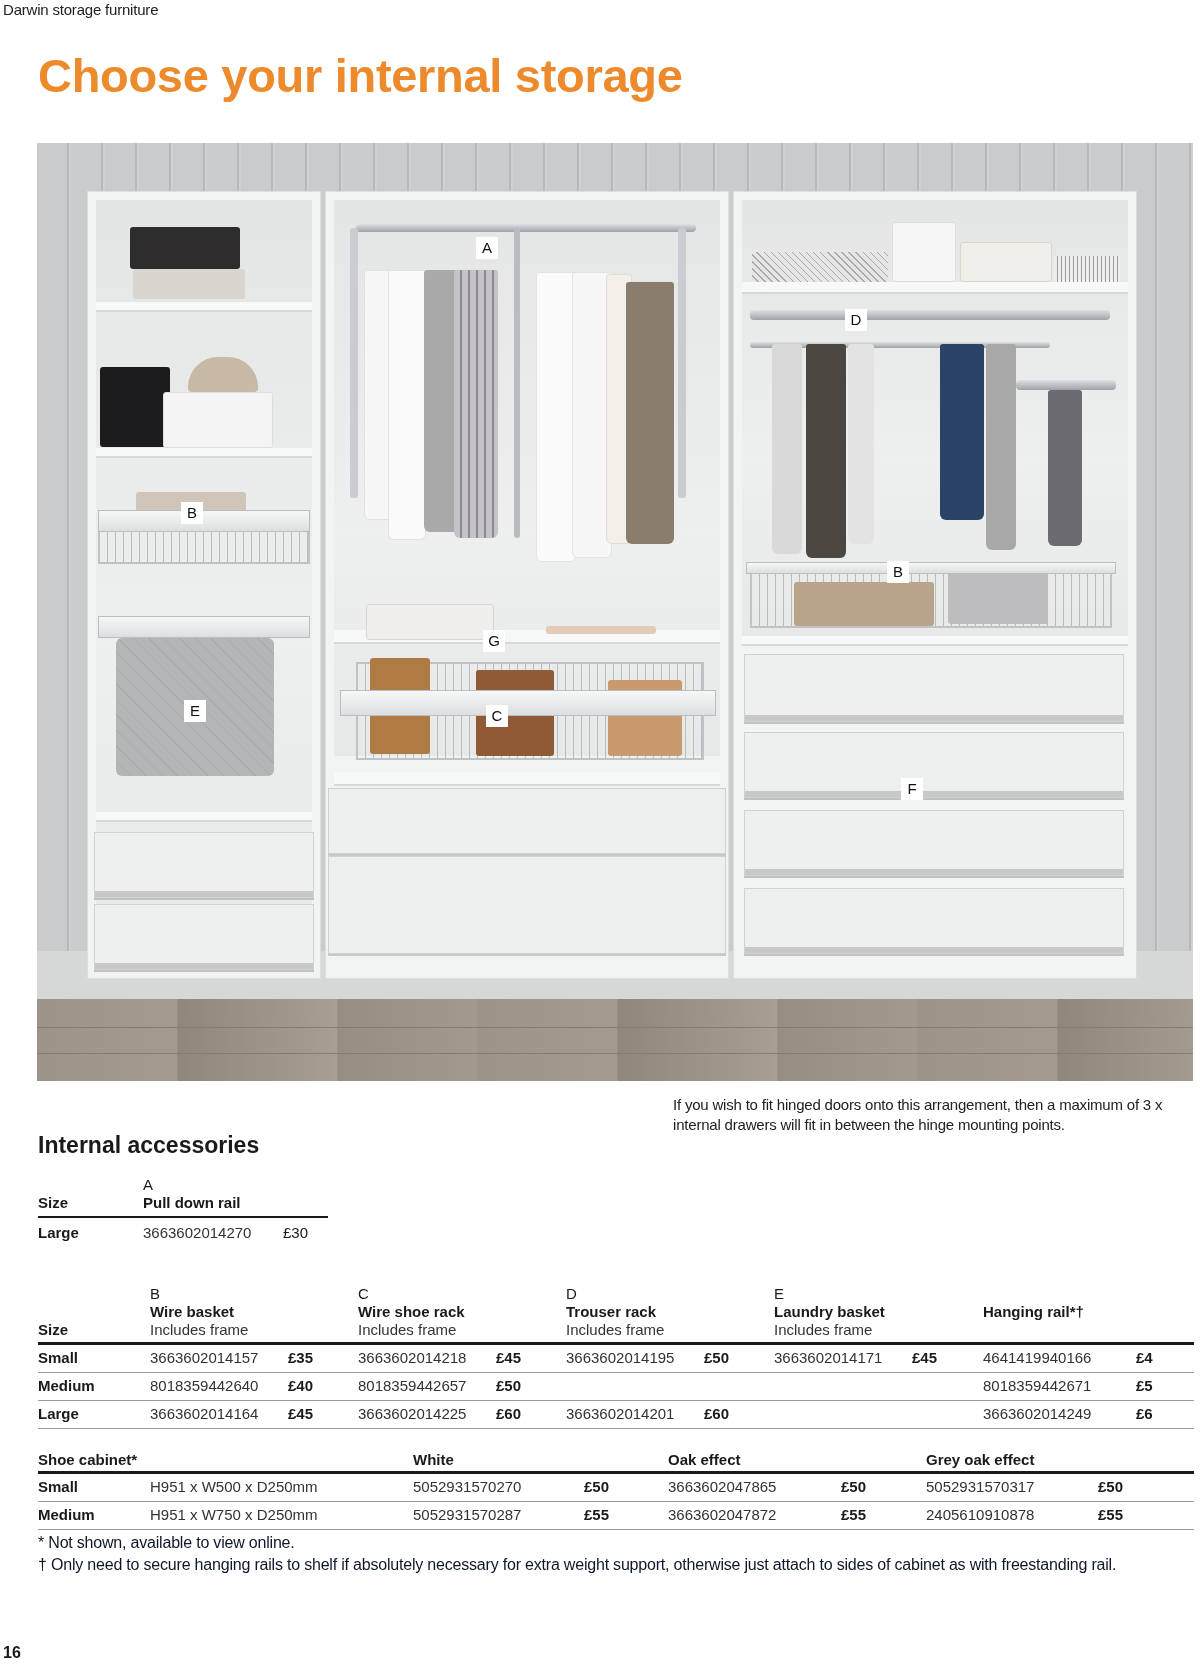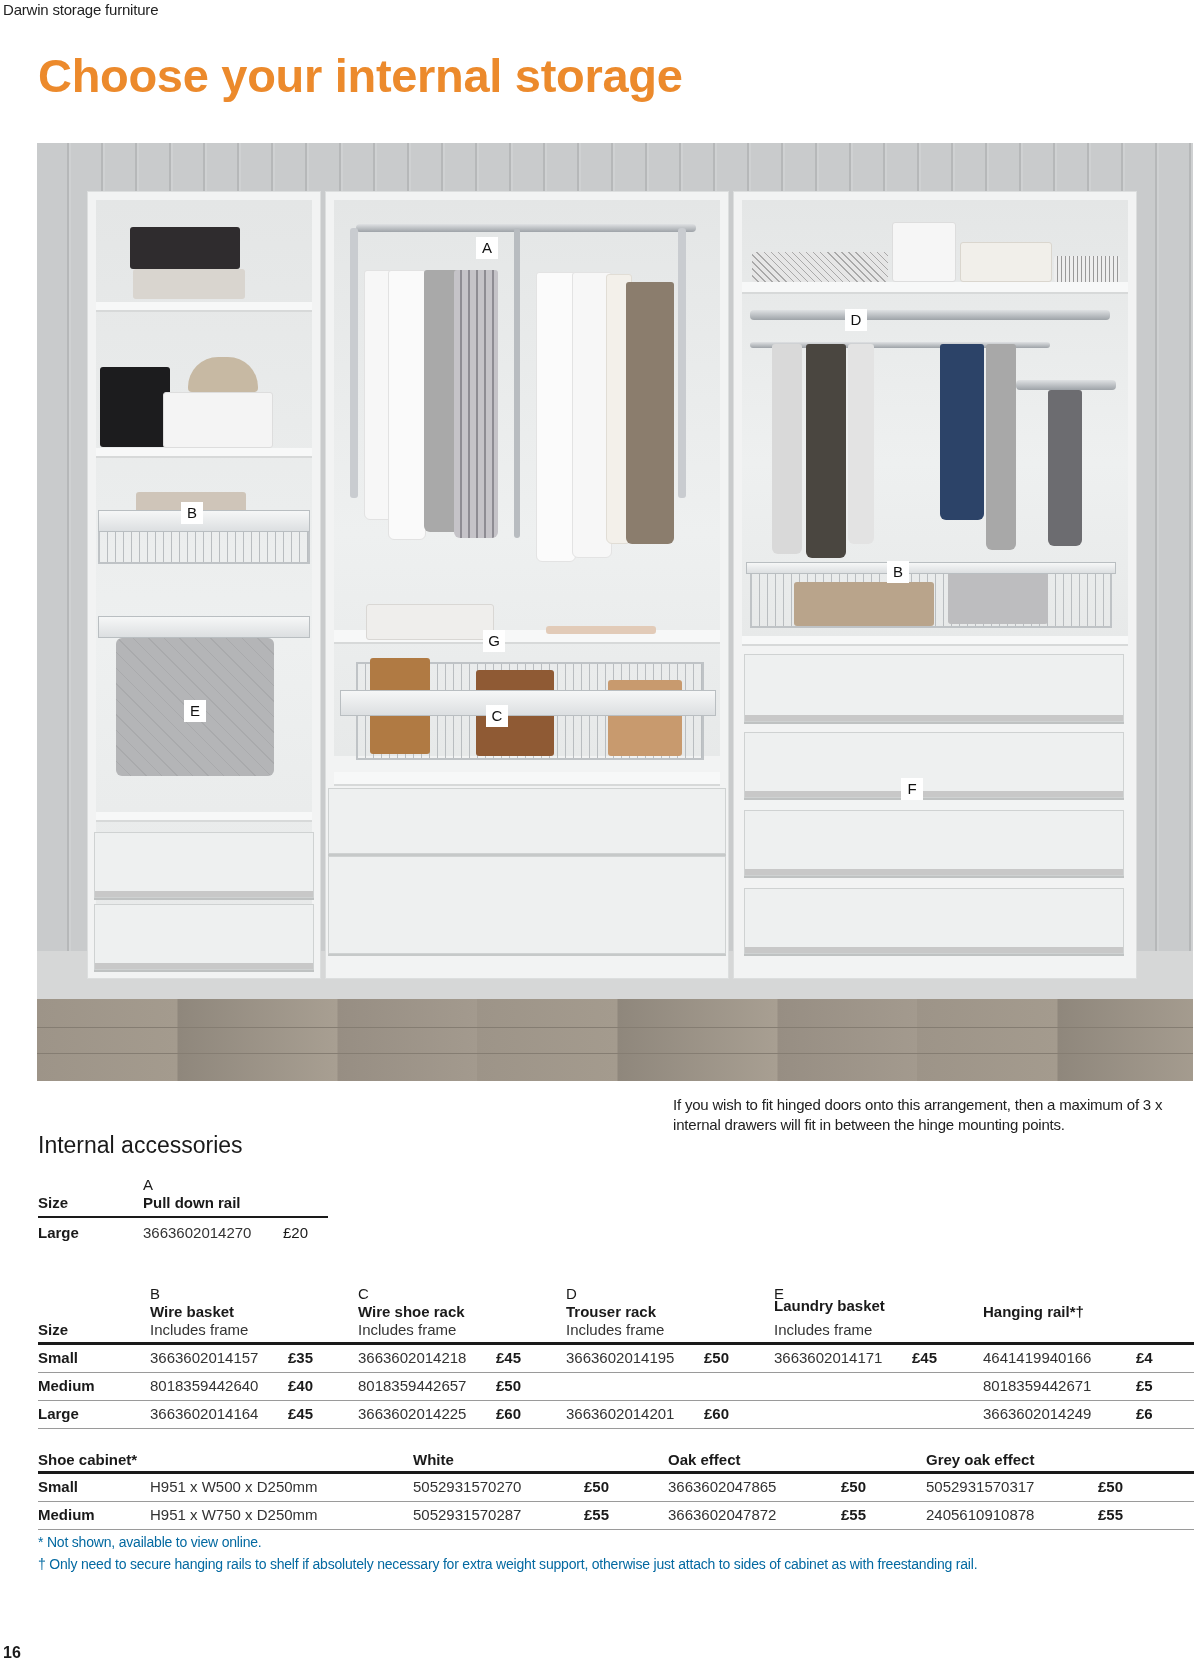--- a/index.html
+++ b/index.html
@@ -27,33 +27,33 @@
       background: repeating-linear-gradient(90deg, transparent 0px, transparent 7px, #b9bdc0 7px, #b9bdc0 8px); }
     .basket-front { position: absolute; height: 22px; background: linear-gradient(180deg,#f6f7f7,#dcdfe1); border: 1px solid #b9bec1; }
     .garment { position: absolute; border-radius: 3px 3px 6px 6px; }
     .item { position: absolute; border-radius: 3px; }
 
     .marker { position: absolute; width: 22px; height: 22px; background: #ffffff; color: #111;
       font-size: 15px; line-height: 22px; text-align: center; font-family: "Liberation Sans", sans-serif; }
     .watermark { position: absolute; left: 260px; top: 620px; font-size: 80px; color: rgba(160,160,160,0.18); letter-spacing: 2px; font-family: "Liberation Sans", sans-serif; }
 
     
-    .section-title { position: absolute; left: 38px; top: 1132px; font-size: 23px; font-weight: normal; color: #1a1a1a; }
+    .section-title { position: absolute; left: 38px; top: 1132px; font-size: 23px; font-weight: bold; color: #1a1a1a; }
     .fit-note { position: absolute; left: 673px; top: 1095px; width: 520px; font-size: 15px; line-height: 20px; color: #222; letter-spacing: -0.2px; }
 
     .tbl { position: absolute; font-size: 15px; color: #1a1a1a; }
     .tbl .hdr { position: absolute; }
     .tbl .row { position: absolute; left: 0; height: 28px; border-bottom: 1px solid #9a9a9a; }
     .tbl .row.last { border-bottom: 1px solid #9a9a9a; }
     .tbl .cell { position: absolute; top: 4px; white-space: nowrap; }
     .tbl .rule { position: absolute; left: 0; height: 3px; background: #1a1a1a; }
     .bold { font-weight: bold; }
     .light { color: #333; }
 
-    .footnote { position: absolute; left: 38px; font-size: 14px; color: #0369a1; letter-spacing: -0.2px; }
+    .footnote { position: absolute; left: 38px; font-size: 16px; color: #0f172a; letter-spacing: -0.2px; }
     .page-num { position: absolute; left: 3px; top: 1644px; font-size: 16px; font-weight: bold; color: #1a1a1a; }
   </style>
 </head>
 <body>
 
 <div class="running-head">Darwin storage furniture</div>
 <h1 class="page-title">Choose your internal storage</h1>
 
 <div class="photo">
   <div class="skirting"></div>
@@ -162,40 +162,40 @@
 <h2 class="section-title">Internal accessories</h2>
 
 <div class="tbl" style="left:38px; top:1176px; width:290px; height:70px;">
   <div class="hdr" style="left:105px; top:0;">A</div>
   <div class="hdr bold" style="left:0; top:18px;">Size</div>
   <div class="hdr bold" style="left:105px; top:18px;">Pull down rail</div>
   <div class="rule" style="top:40px; width:290px; height:2px;"></div>
   <div class="row" style="top:44px; width:290px; height:26px; border-bottom:none;">
     <span class="cell bold" style="left:0;">Large</span>
     <span class="cell light" style="left:105px;">3663602014270</span>
-    <span class="cell" style="left:245px;">£20</span>
+    <span class="cell" style="left:245px;">£30</span>
   </div>
 </div>
 
 <div class="tbl" style="left:38px; top:1285px; width:1156px; height:140px;">
 
   <div class="hdr" style="left:112px; top:0;">B</div>
   <div class="hdr bold" style="left:112px; top:18px;">Wire basket</div>
   <div class="hdr light" style="left:112px; top:36px;">Includes frame</div>
 
   <div class="hdr" style="left:320px; top:0;">C</div>
   <div class="hdr bold" style="left:320px; top:18px;">Wire shoe rack</div>
   <div class="hdr light" style="left:320px; top:36px;">Includes frame</div>
 
   <div class="hdr" style="left:528px; top:0;">D</div>
   <div class="hdr bold" style="left:528px; top:18px;">Trouser rack</div>
   <div class="hdr light" style="left:528px; top:36px;">Includes frame</div>
 
   <div class="hdr" style="left:736px; top:0;">E</div>
-  <div class="hdr bold" style="left:736px; top:12px;">Laundry basket</div>
+  <div class="hdr bold" style="left:736px; top:18px;">Laundry basket</div>
   <div class="hdr light" style="left:736px; top:36px;">Includes frame</div>
 
   <div class="hdr bold" style="left:945px; top:18px;">Hanging rail*†</div>
 
   <div class="hdr bold" style="left:0; top:36px;">Size</div>
   <div class="rule" style="top:57px; width:1156px;"></div>
 
   <div class="row" style="top:60px; width:1156px;">
     <span class="cell bold" style="left:0;">Small</span>
     <span class="cell light" style="left:112px;">3663602014157</span>

